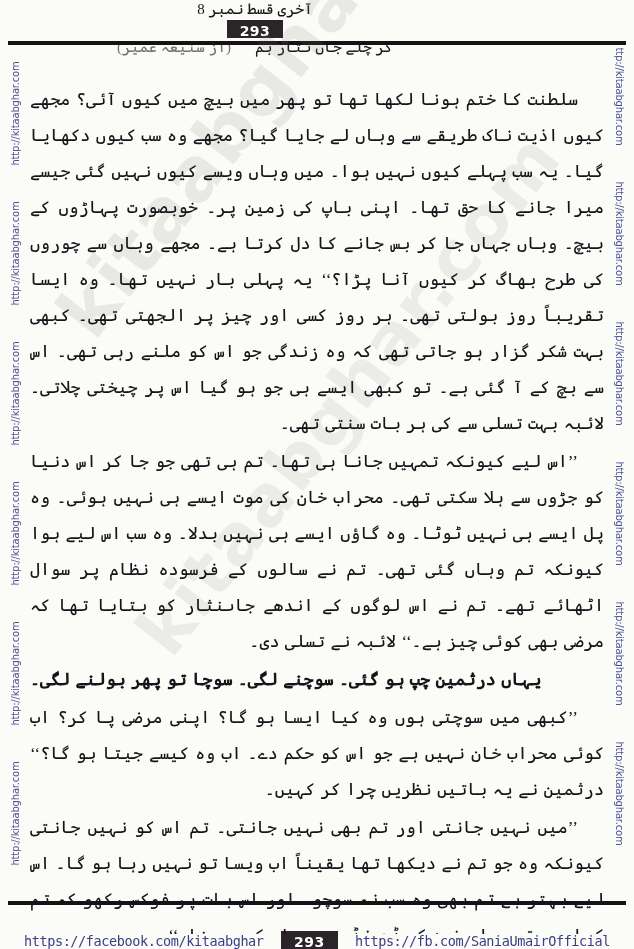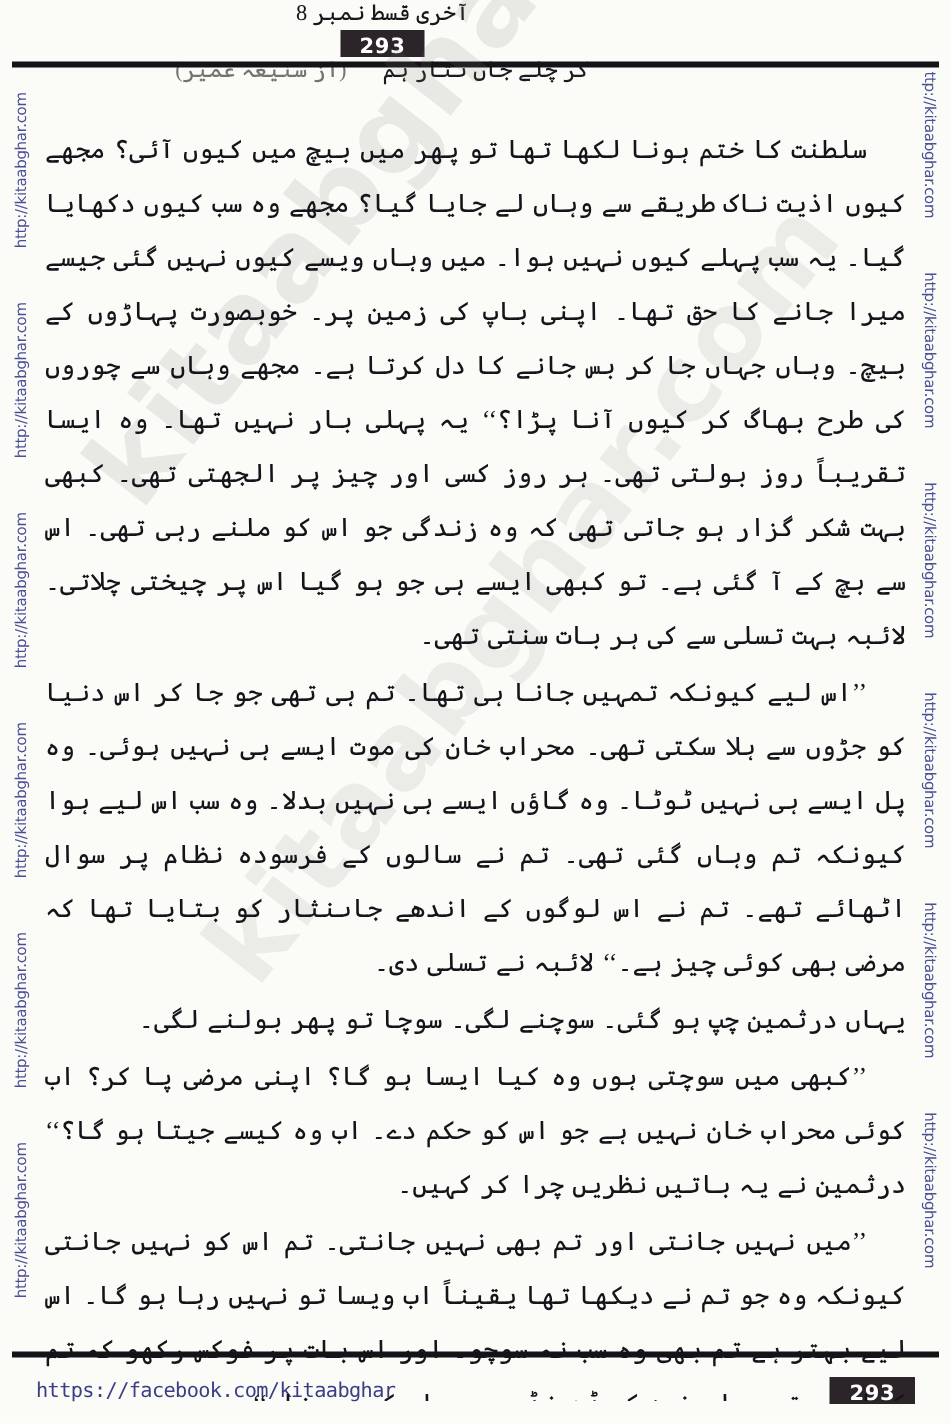--- a/index.html
+++ b/index.html
@@ -77,21 +77,21 @@
   }
 
   
   .footer {
     position: absolute;
     bottom: 0; left: 0;
     width: 634px;
     height: 44px;
     display: flex;
     flex-direction: row;
-    align-items: center;
+    align-items: flex-end;
     justify-content: space-between;
     padding: 0 24px;
     box-sizing: border-box;
     direction: ltr;
   }
   .footer-link {
     font-family: "DejaVu Sans Mono", "Liberation Mono", monospace;
     font-size: 13.5px;
     color: #3b3d86;
     text-decoration: none;
@@ -115,21 +115,21 @@
     font-family: "Liberation Serif", "DejaVu Serif", serif;
     font-size: 17.2px;
     line-height: 36px;
     color: #15141a;
     text-align: justify;
     text-justify: inter-word;
     margin: 0 0 2px 0;
     word-spacing: 1px;
   }
   .para.indent { text-indent: 26px; }
-  .para.center-short { text-align: right; }
+  .para.center-short { text-align: left; font-weight: bold; }
 
   
   .wm-col {
     position: absolute;
     top: 48px;
     height: 850px;
     width: 26px;
     z-index: 4;
     pointer-events: none;
     overflow: hidden;
@@ -226,15 +226,16 @@
     <div class="wm-item" style="top:320px">http://kitaabghar.com</div>
     <div class="wm-item" style="top:460px">http://kitaabghar.com</div>
     <div class="wm-item" style="top:600px">http://kitaabghar.com</div>
     <div class="wm-item" style="top:740px">http://kitaabghar.com</div>
   </div>
 
   <div class="rule-bottom"></div>
   <div class="footer">
     <a class="footer-link" href="#">https://facebook.com/kitaabghar</a>
     <div class="page-badge">293</div>
+    <a class="footer-link" href="#">https://fb.com/SaniaUmairOfficial</a>
   </div>
 
 </div>
 
 </body></html>

